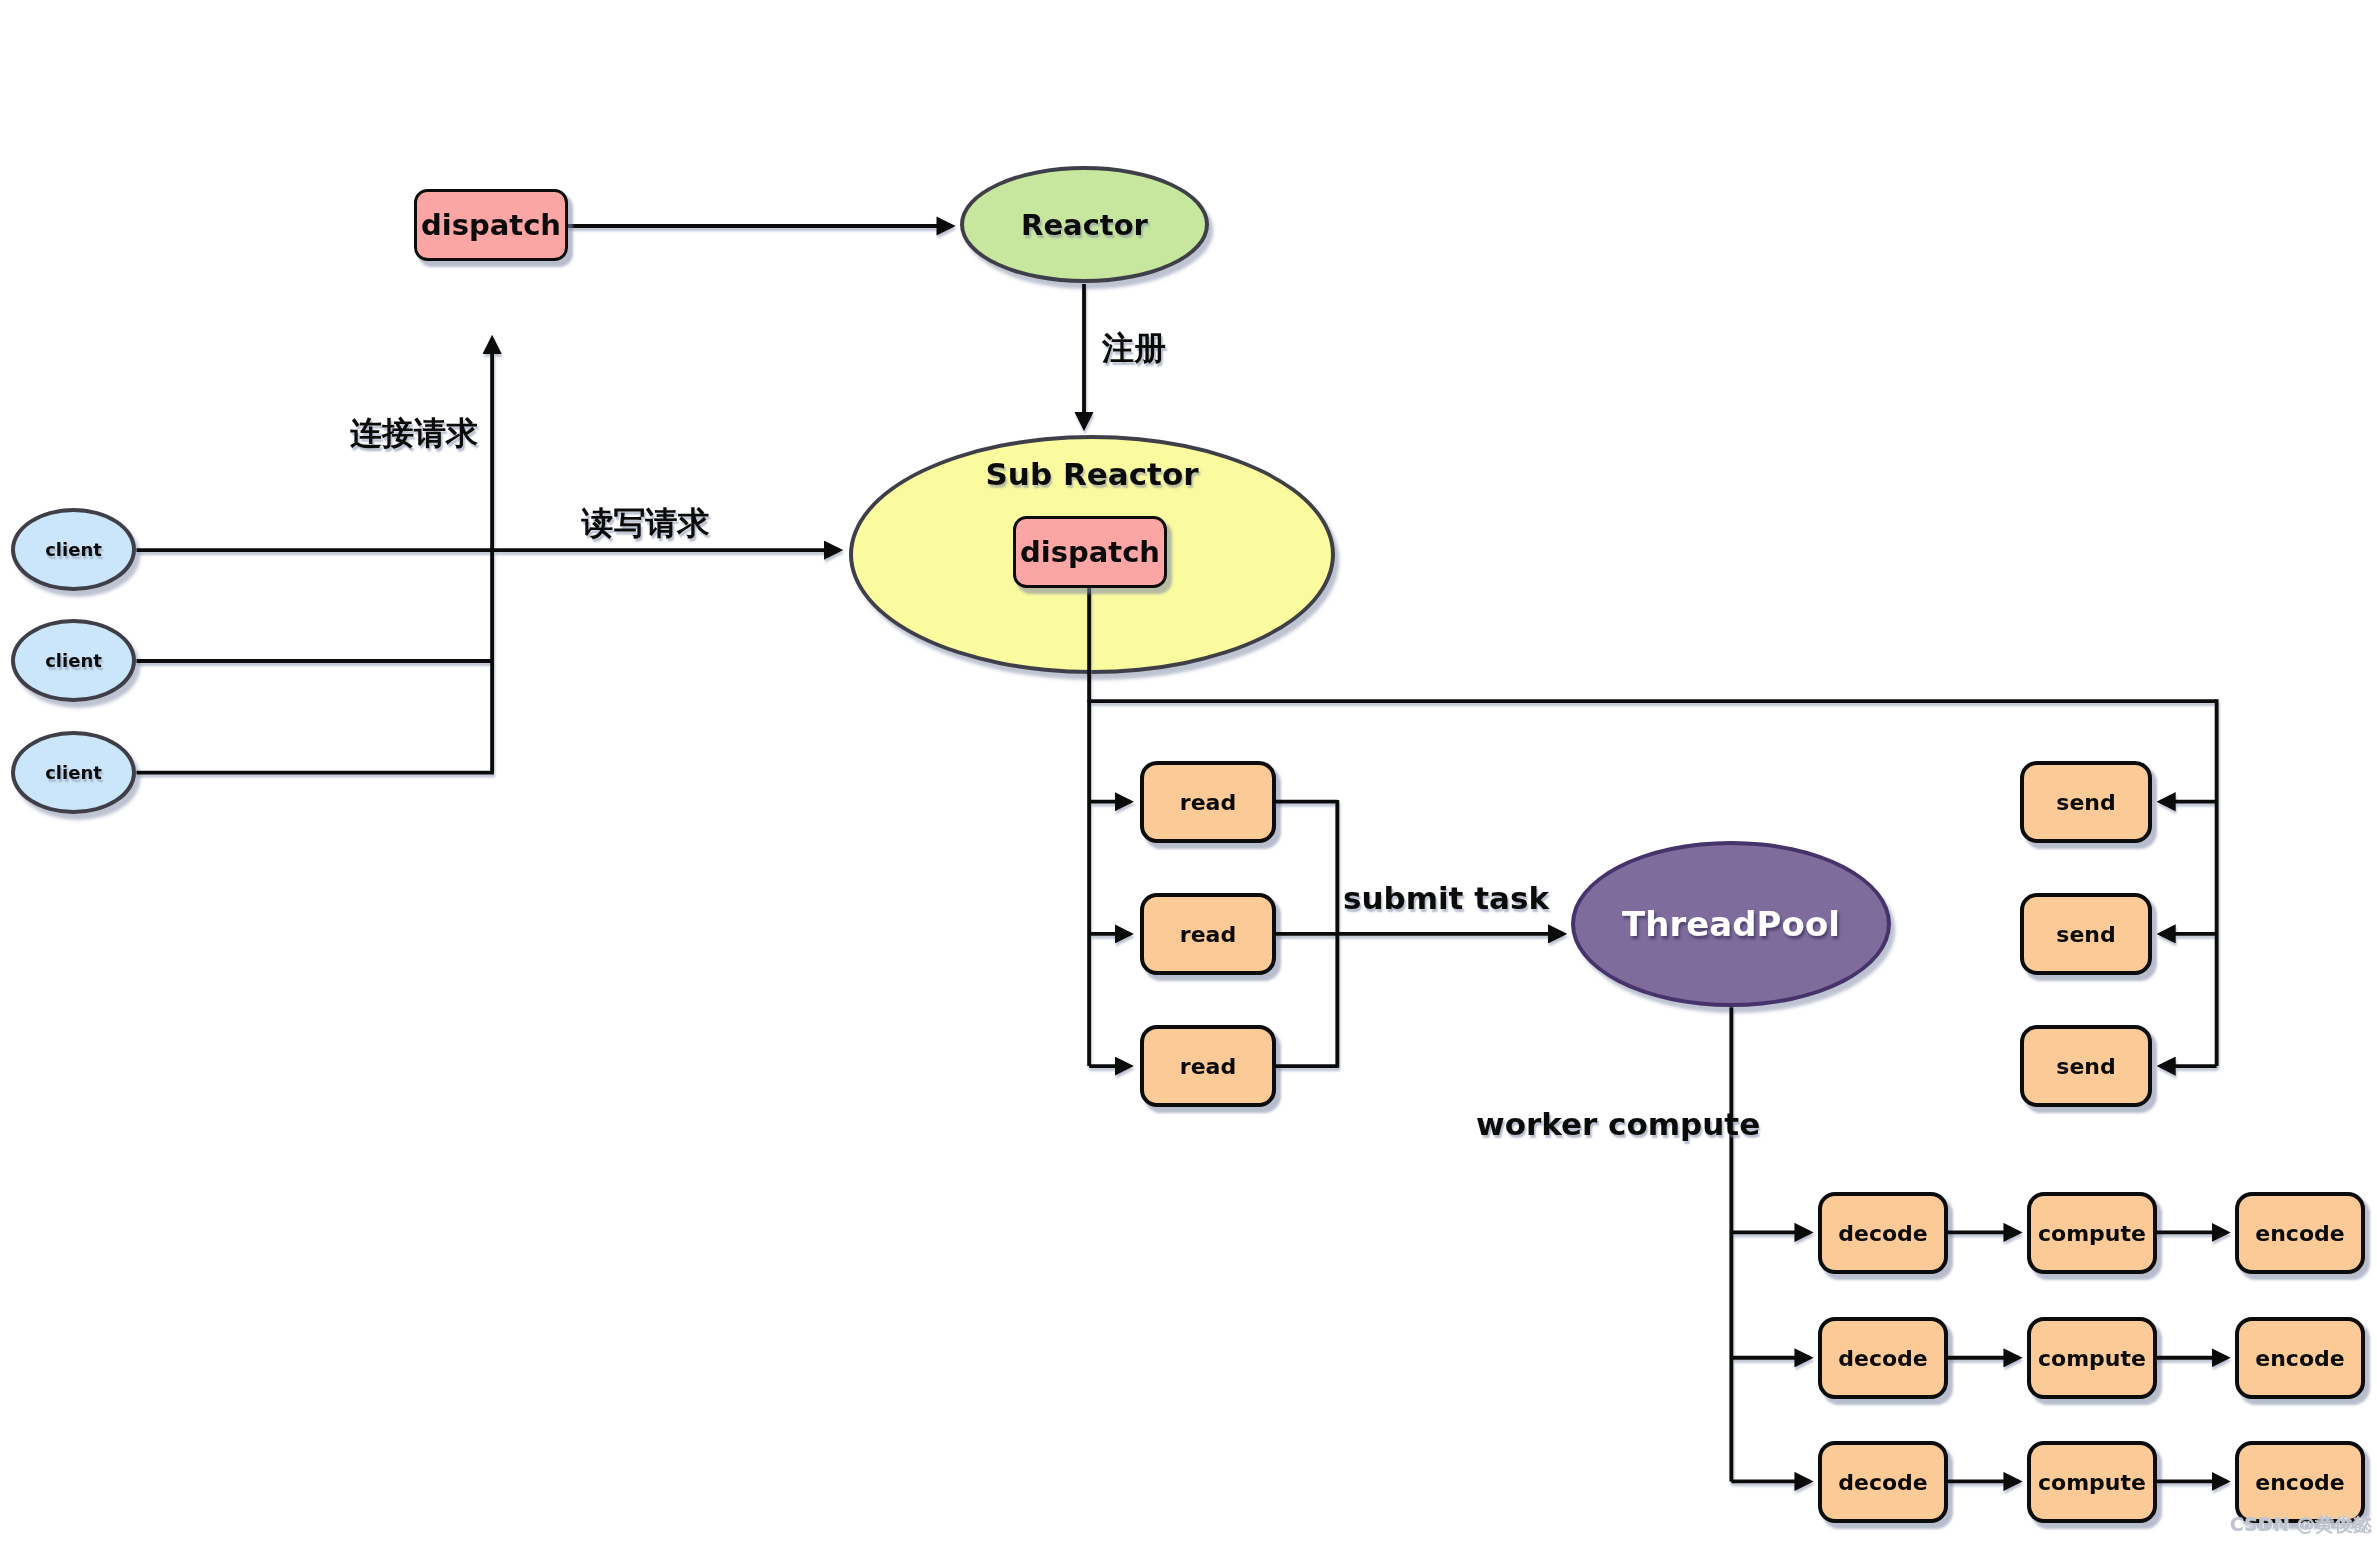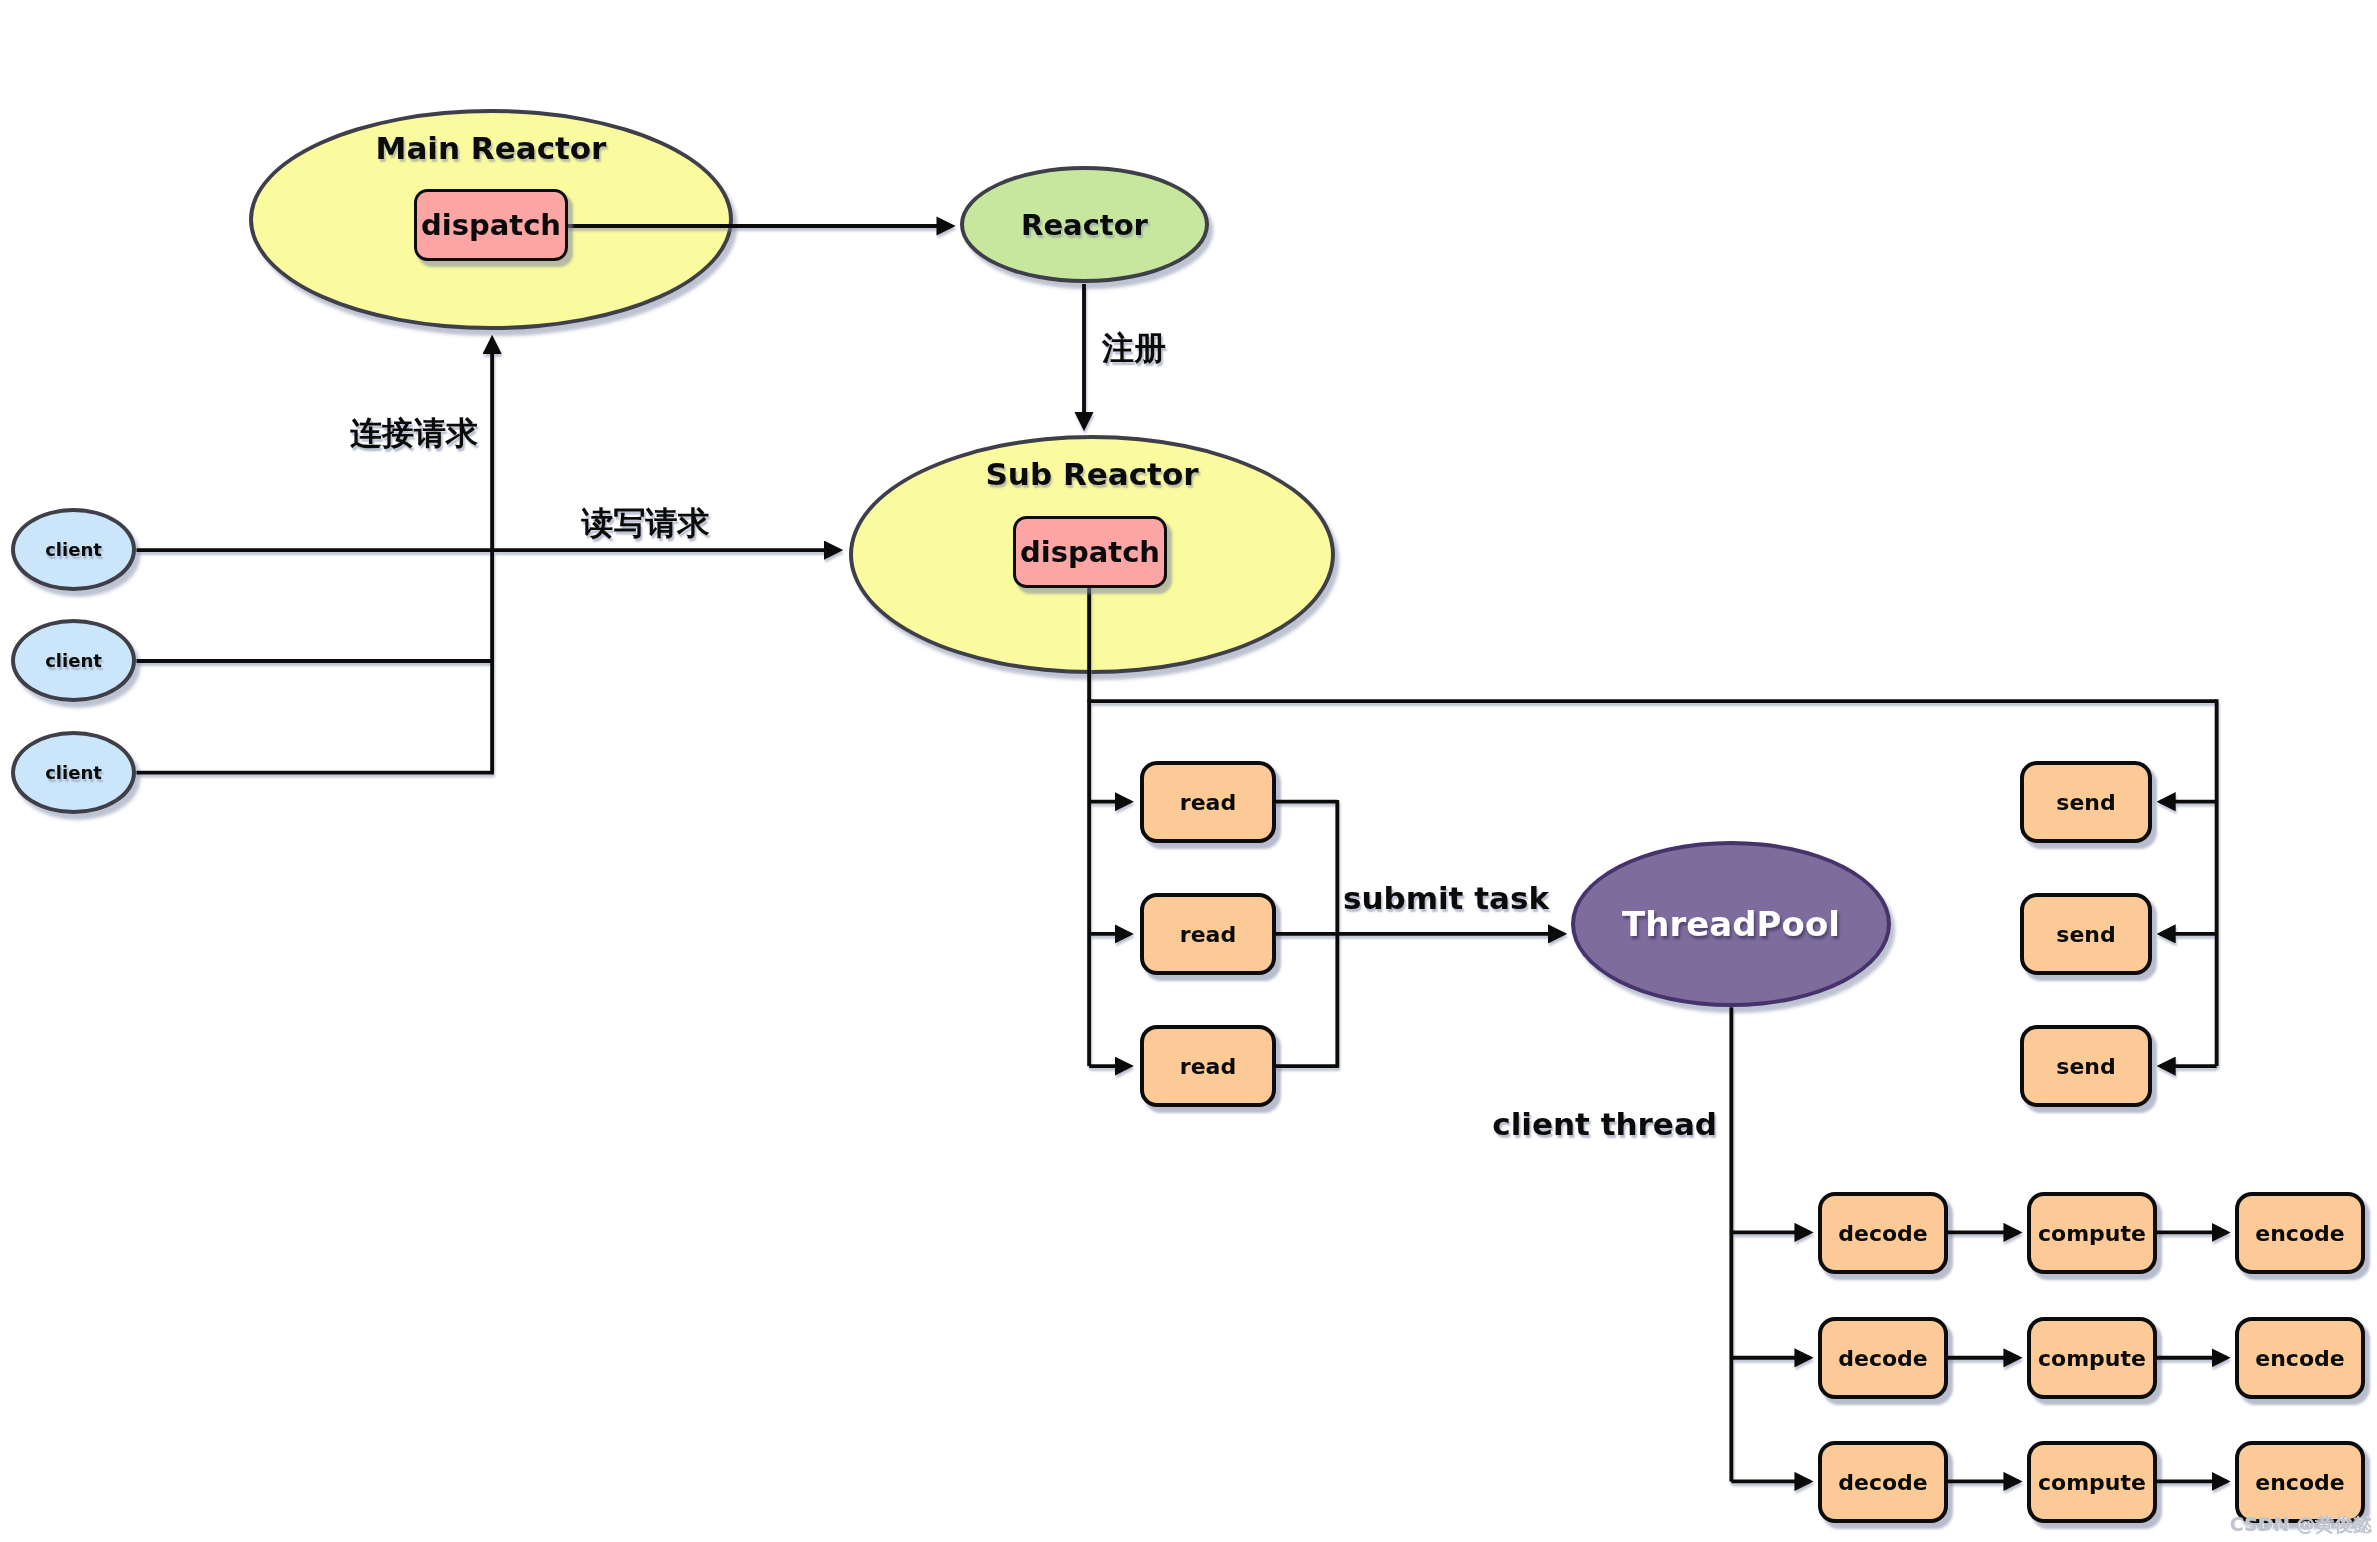--- a/index.html
+++ b/index.html
@@ -47,23 +47,20 @@
     position:absolute;right:5.1px;top:1512px;z-index:6;font-size:19px;color:#BFC4CF;
     text-shadow:0.9px 0.9px 0.9px rgba(255,255,255,.8);
   }
 </style>
 </head>
 <body>
 
 <div class="canvas">
 
 
-  <div class="ellipse reactor" style="left:249px;top:109px;width:484px;height:221px;">
-    <div class="node-top-label">Main Reactor</div>
-  </div>
 
   <div class="ellipse acceptor" style="left:960px;top:166px;width:249px;height:117px;">
     <span class="ellipse-label">Reactor</span>
   </div>
 
   <div class="ellipse reactor" style="left:849px;top:435px;width:486px;height:239px;">
     <div class="node-top-label">Sub Reactor</div>
   </div>
 
   <div class="ellipse client" style="left:11px;top:508px;width:125px;height:83px;">
@@ -148,17 +145,17 @@
     <path d="M2283 1592 L2367 1592" marker-end="url(#arr)"></path>
     <path d="M2528 1592 L2611 1592" marker-end="url(#arr)"></path>
     <path d="M2283 1737 L2367 1737" marker-end="url(#arr)"></path>
     <path d="M2528 1737 L2611 1737" marker-end="url(#arr)"></path>
   </svg>
 
   <div class="edge-label" style="left:299px;top:412px;width:179px;text-align:right;">连接请求</div>
   <div class="edge-label" style="left:560px;top:502px;width:171px;text-align:center;">读写请求</div>
   <div class="edge-label" style="left:1102px;top:327px;">注册</div>
   <div class="edge-label latin" style="left:1331px;top:880px;width:230px;text-align:center;">submit task</div>
-  <div class="edge-label latin" style="left:1476px;top:1106px;width:241px;text-align:right;">client thread</div>
+  <div class="edge-label latin" style="left:1476px;top:1106px;width:241px;text-align:right;">worker compute</div>
 
   <div class="watermark">CSDN @黄俊懿</div>
 </div>
 
 
 </body></html>

